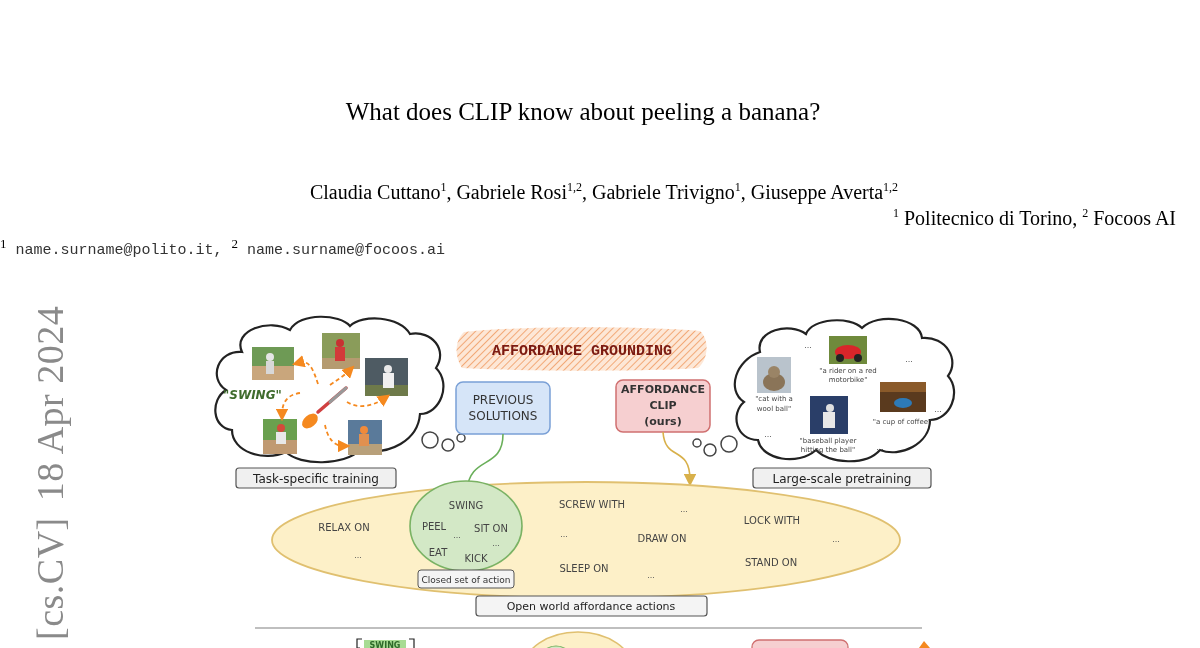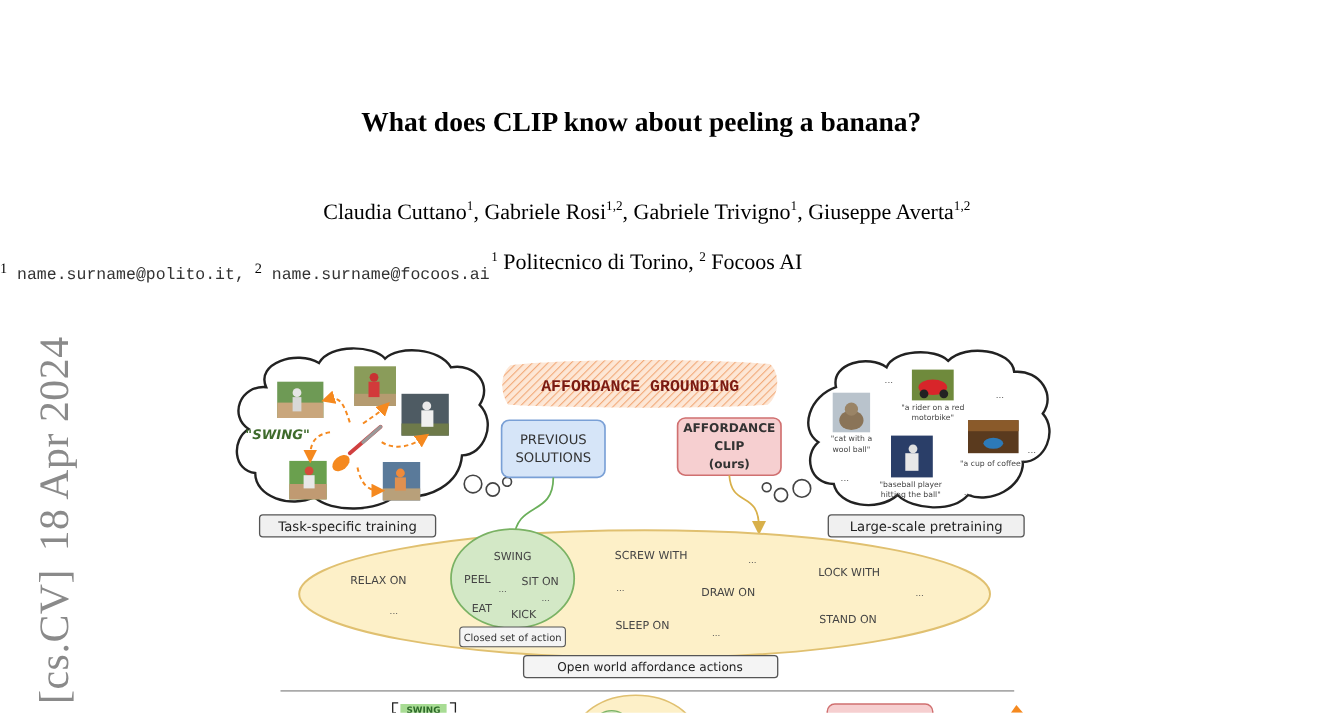--- a/index.html
+++ b/index.html
@@ -1,19 +1,19 @@
 <!DOCTYPE html>
 <html><head>
 <meta charset="utf-8">
 <style>
   html, body { margin:0; padding:0; background:#ffffff; }
   body { width:1200px; height:648px; position:relative; overflow:hidden; font-family:"Liberation Serif", serif; color:#000; }
-  .title { position:absolute; left:0; width:1166px; top:98px; text-align:center; font-size:25px; font-weight:bold; }
-  .authors { position:absolute; left:0; width:1176px; top:180px; text-align:center; font-size:20px; }
-  .affil { position:absolute; left:0; width:1176px; top:206px; text-align:center; font-size:20px;margin-top:20px; }
+  .title { position:absolute; left:0; width:1166px; top:98px; text-align:center; font-size:25px; font-weight:normal; }
+  .authors { position:absolute; left:0; width:1176px; top:180px; text-align:center; font-size:20px;padding-left:16px; }
+  .affil { position:absolute; left:0; width:1176px; top:206px; text-align:right; font-size:20px; }
   .emails { position:absolute; left:0; width:1166px; top:236px; text-align:left; font-size:15px; font-family:"Liberation Mono", monospace; color:#333; }
   .emails sup, .affil sup, .authors sup { font-family:"Liberation Serif", serif; font-size:12px; }
   .emails sup { font-size:13px; color:#000; }
   .arxiv { position:absolute; left:28px; top:640px; transform-origin:0 0; transform:rotate(-90deg); font-size:38px; color:#8a8a8a; white-space:nowrap; letter-spacing:0.5px; }
   .arxiv .gap { display:inline-block; width:16px; }
   svg#fig { position:absolute; left:0; top:0; }
   .sans { font-family:"DejaVu Sans", sans-serif; }
 </style>
 </head>
 <body>

